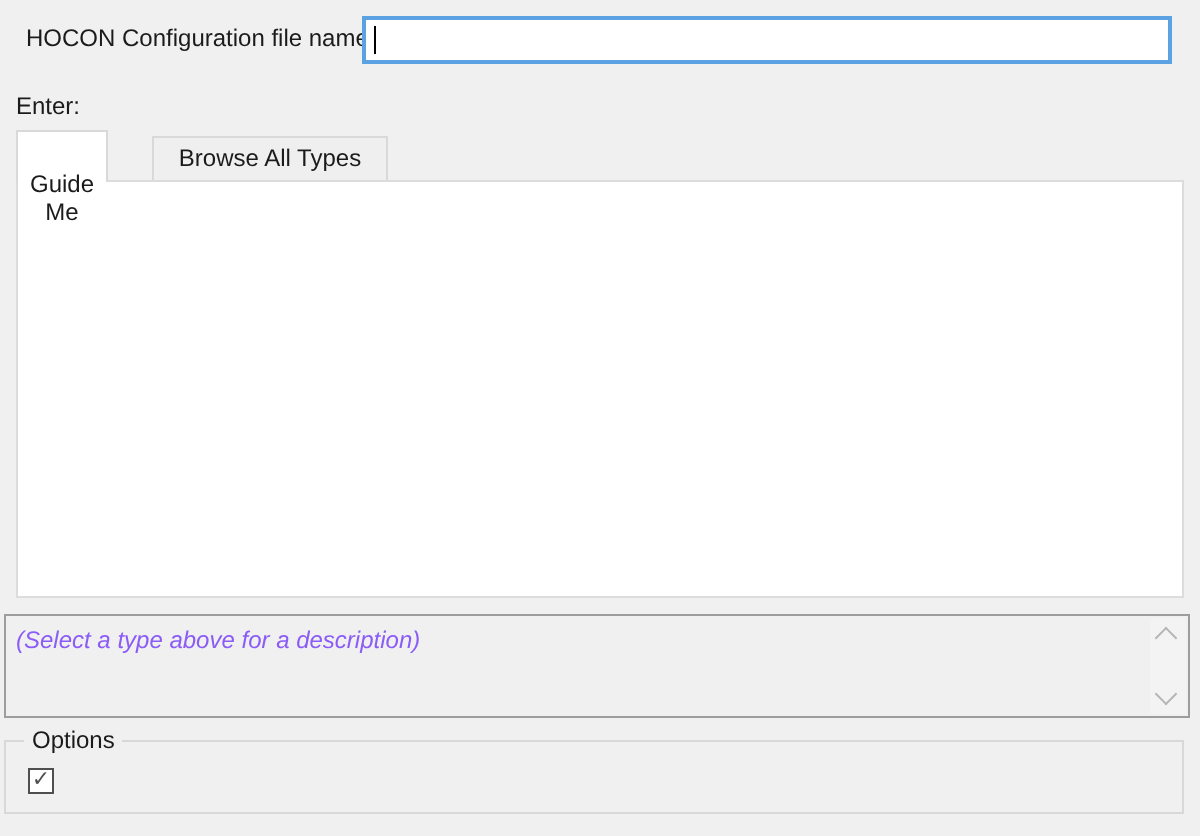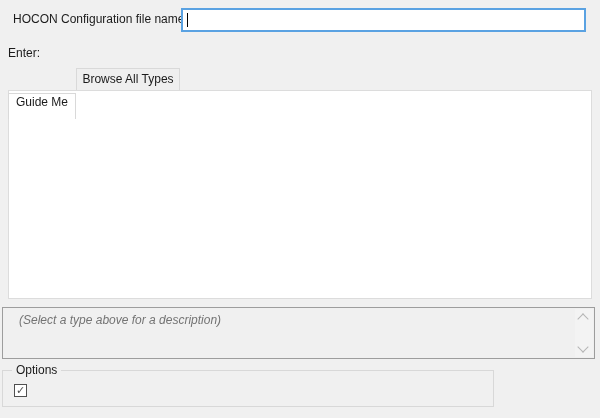--- a/index.html
+++ b/index.html
@@ -8,23 +8,23 @@
   .abs { position:absolute; }
   .lbl { white-space:nowrap; }
 
   
   .filename-input { left:181px; top:8px; width:405px; height:24px; box-sizing:border-box;
     background:#ffffff; border:2px solid #5aa2e2; }
   .caret { position:absolute; left:4px; top:3px; width:1px; height:14px; background:#000; }
 
   
   .tab { box-sizing:border-box; text-align:center; cursor:default; }
-  .tab-selected { left:8px; top:65px; width:68px; height:26px; background:#ffffff;
-    border:1px solid #d9d9d9; border-bottom:none; z-index:3; padding-top:1px;margin-top:28px; }
-  .tab-unselected { left:76px; top:68px; width:104px; height:22px; background:#efefef;
+  .tab-selected { left:8px; top:65px; width:46px; height:26px; background:#ffffff;
+    border:1px solid #d9d9d9; border-bottom:none; z-index:3; padding-top:19px; }
+  .tab-unselected { left:76px; top:68px; width:118px; height:22px; background:#efefef;
     border:1px solid #d9d9d9; border-bottom:none; z-index:1; padding-top:3px; }
 
   
   .panel { left:8px; top:90px; width:584px; height:209px; box-sizing:border-box;
     background:#ffffff; border:1px solid #dcdcdc; z-index:2; }
 
   .instruction { left:14px; top:100px; font-size:11.7px; letter-spacing:-0.1px; }
 
   .search-input { left:14px; top:119px; width:461px; height:24px; box-sizing:border-box;
     border:1px solid #7a7a7a; background:#fff; padding:0 5px; font-family:"Liberation Sans",sans-serif;
@@ -36,35 +36,35 @@
 
   .types-list { left:14px; top:168px; width:569px; height:63px; box-sizing:border-box;
     background:#ffffff; border:1px solid #8b8e95; }
 
   .reason-box { left:14px; top:257px; width:569px; height:32px; box-sizing:border-box;
     background:#ededed; border:1px solid #b0b0b0; }
   .reason-scroll { position:absolute; right:2px; top:0; bottom:0; width:16px; }
 
   .desc-box { left:2px; top:307px; width:593px; height:52px; box-sizing:border-box;
     background:#f0f0f0; border:1px solid #9d9d9d; }
-  .desc-text { position:absolute; left:16px; top:5px; font-style:italic; color:#737373; }
+  .desc-text { position:absolute; left:5px; top:5px; font-style:italic; color:#8b5cf6; }
   .desc-scroll { position:absolute; right:1px; top:1px; bottom:1px; width:18px; background:#f3f3f3; }
 
   .chev { position:absolute; left:50%; width:7px; height:7px; margin-left:-5px;
     border-left:1.6px solid #a3a3a3; border-top:1.6px solid #a3a3a3; }
   .chev-up { transform:rotate(45deg); }
   .chev-down { transform:rotate(225deg); }
   .chev-light { border-color:#b5b5b5; }
   .reason-scroll .chev-up { top:5px; }
   .reason-scroll .chev-down { bottom:5px; }
   .desc-scroll .chev-up { top:6px; }
   .desc-scroll .chev-down { bottom:6px; }
 
   
-  .options-group { left:2px; top:370px; width:492px; height:37px; box-sizing:border-box;
+  .options-group { left:2px; top:370px; width:590px; height:37px; box-sizing:border-box;
     border:1px solid #d8d8d8; }
   .options-legend { position:absolute; left:9px; top:-8px; background:#f0f0f0; padding:0 4px; }
 
   .checkbox { left:14px; top:384px; width:13px; height:13px; box-sizing:border-box;
     background:#ffffff; border:1px solid #4f4f4f; text-align:center; line-height:11px;
     font-size:11px; color:#4f4f4f; cursor:default; }
   .checkbox-label { left:31px; top:385px; }
 </style>
 </head>
 <body>

